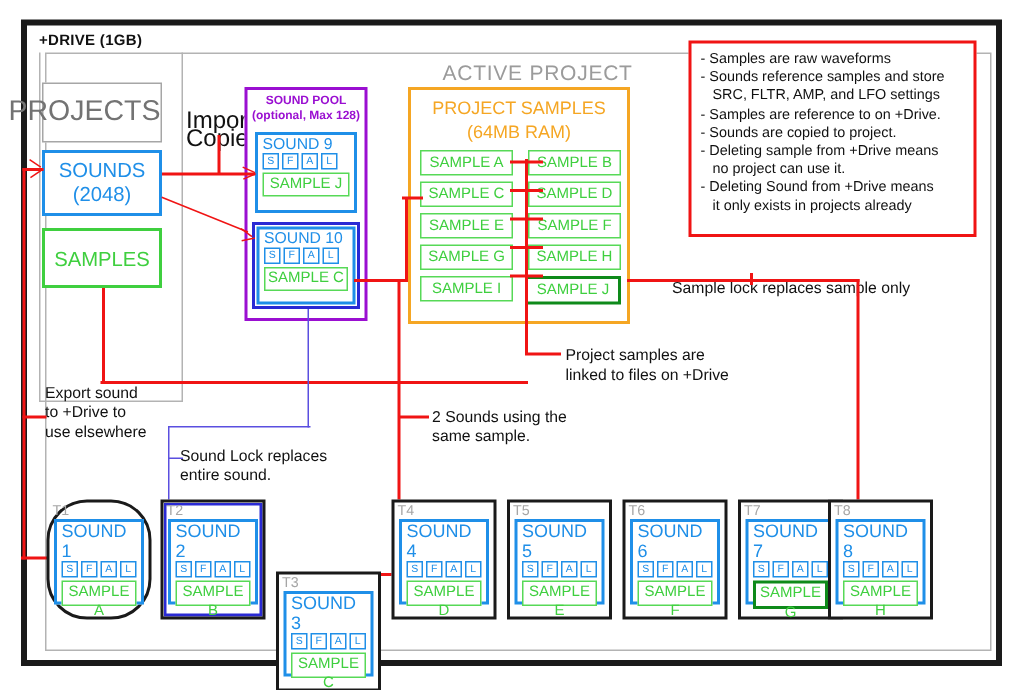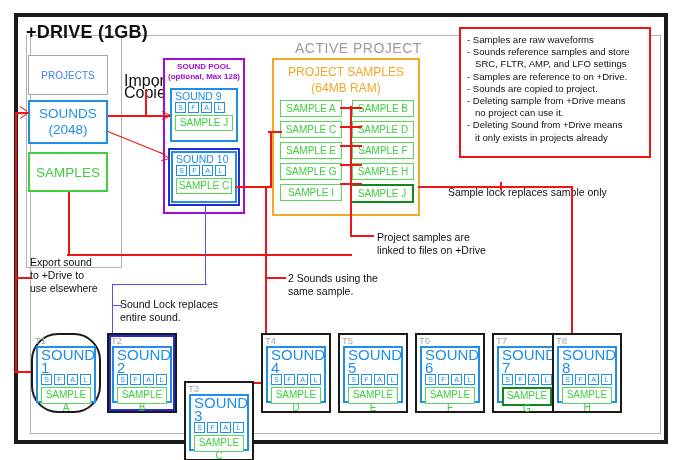--- a/index.html
+++ b/index.html
@@ -3,32 +3,32 @@
 <meta charset="utf-8">
 <style>
   html,body{margin:0;padding:0;background:#ffffff;}
   body{font-family:"Liberation Sans", sans-serif;}
   #stage{position:relative;width:690px;height:460px;background:#fff;overflow:hidden;}
 
   .abs{position:absolute;box-sizing:border-box;}
 
   
   #drive-frame{left:14px;top:13px;width:654px;height:431px;border:4px solid #1a1a1a;background:#fff;}
-  #drive-title{left:26px;top:22px;font-size:18px;font-weight:bold;color:#111;letter-spacing:.2px;}
+  #drive-title{left:26px;top:22px;font-size:10px;font-weight:bold;color:#111;letter-spacing:.2px;}
 
   
   #active-frame{left:30px;top:35px;width:631px;height:399px;border:1.5px solid #b3b3b3;background:transparent;}
   #active-title{left:295px;top:40px;font-size:14px;color:#9b9b9b;letter-spacing:.5px;}
 
   
   #drive-col{left:26px;top:35px;width:96px;height:233px;border:1.5px solid #b3b3b3;border-top:none;background:transparent;}
 
   
   .stackbox{display:flex;flex-direction:column;align-items:center;justify-content:center;background:#fff;}
-  #projects-box{left:28px;top:55px;width:80px;height:40px;border:1.4px solid #a6a6a6;color:#3b82f6;font-size:10px;}
+  #projects-box{left:28px;top:55px;width:80px;height:40px;border:1.4px solid #a6a6a6;color:#737373;font-size:19px;align-items:flex-end;}
   #sounds-box{left:28px;top:100px;width:80px;height:44px;border:2px solid #1f8fe8;color:#1f8fe8;font-size:13.5px;line-height:16px;}
   #samples-box{left:28px;top:152px;width:80px;height:40px;border:2px solid #3fcf3f;color:#3fcf3f;font-size:13.5px;}
 
   
   #import-label{left:124px;top:75px;width:46px;font-size:16px;color:#111;line-height:12px;}
 
   
   #soundpool{left:163px;top:58px;width:82px;height:156px;border:2px solid #9a0fd1;background:#fff;}
   #sp-title{left:166px;top:62px;width:76px;text-align:center;font-size:8px;font-weight:bold;color:#9a0fd1;line-height:10px;}
 
@@ -66,21 +66,21 @@
   #ann-2sounds{left:288px;top:272px;}
   #ann-export{left:30px;top:256px;}
   #ann-soundlock{left:120px;top:298px;}
 
   
   #tracks{position:absolute;left:30px;top:333px;width:620px;height:80px;}
   .track{position:absolute;top:0;width:70px;height:80px;border:2px solid #1a1a1a;background:#fff;box-sizing:border-box;}
   .track .tlabel{color:#a6a6a6;font-size:9.5px;padding-left:2px;line-height:11px;}
   .track .inner{margin:0 3px;border:2px solid #1f8fe8;height:57px;box-sizing:border-box;background:#fff;}
   .track.lock-sound{border:2px solid #1a1a1a;box-shadow:inset 0 0 0 2px #2a2ad4;}
-  .track .inner .sname{color:#1f8fe8;font-size:15px;padding-left:3px;line-height:13px;}
+  .track .inner .sname{color:#1f8fe8;font-size:12px;padding-left:3px;line-height:13px;}
   .track .sampbox{height:15px;line-height:13px;font-size:10px;}
   .track .sampbox.locked{border:2.4px solid #0e8a1a;}
 
   
   .hl{position:absolute;height:0;border-top:2px solid #f01414;}
   .vl{position:absolute;width:0;border-left:2px solid #f01414;}
   .hlb{position:absolute;height:0;border-top:1.6px solid #5a4fe0;}
   .vlb{position:absolute;width:0;border-left:1.6px solid #5a4fe0;}
   .diag{position:absolute;transform-origin:0 0;height:0;border-top:1.6px solid #f01414;}
 </style>

